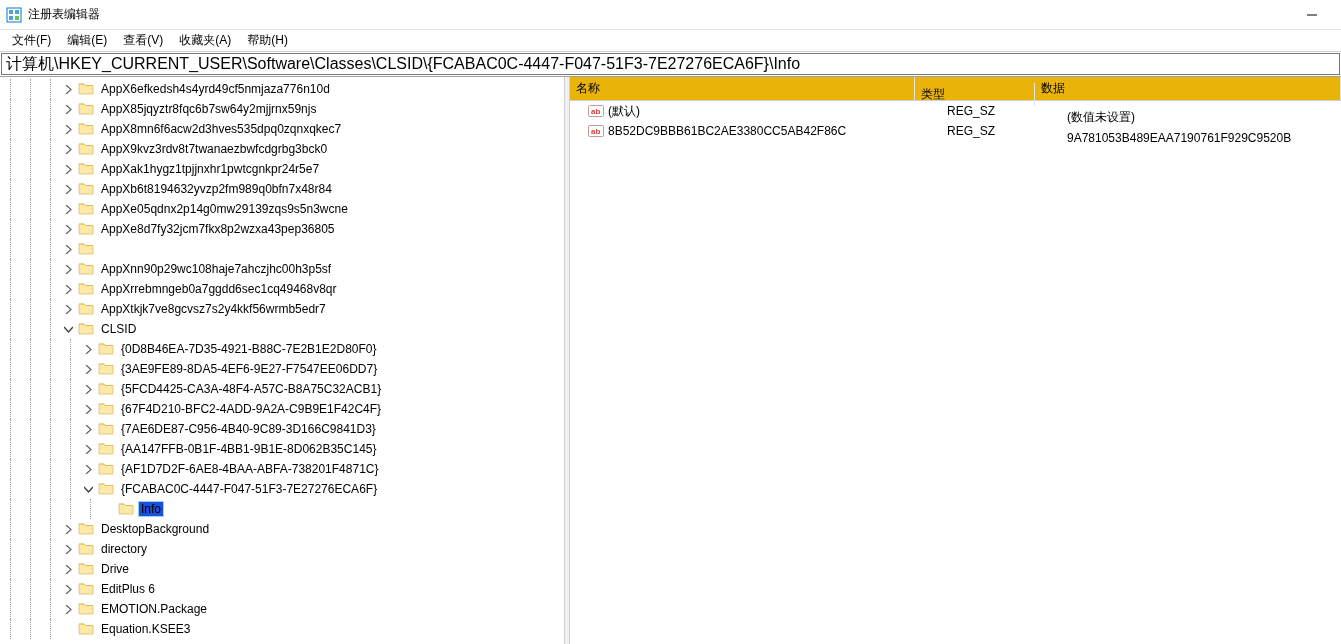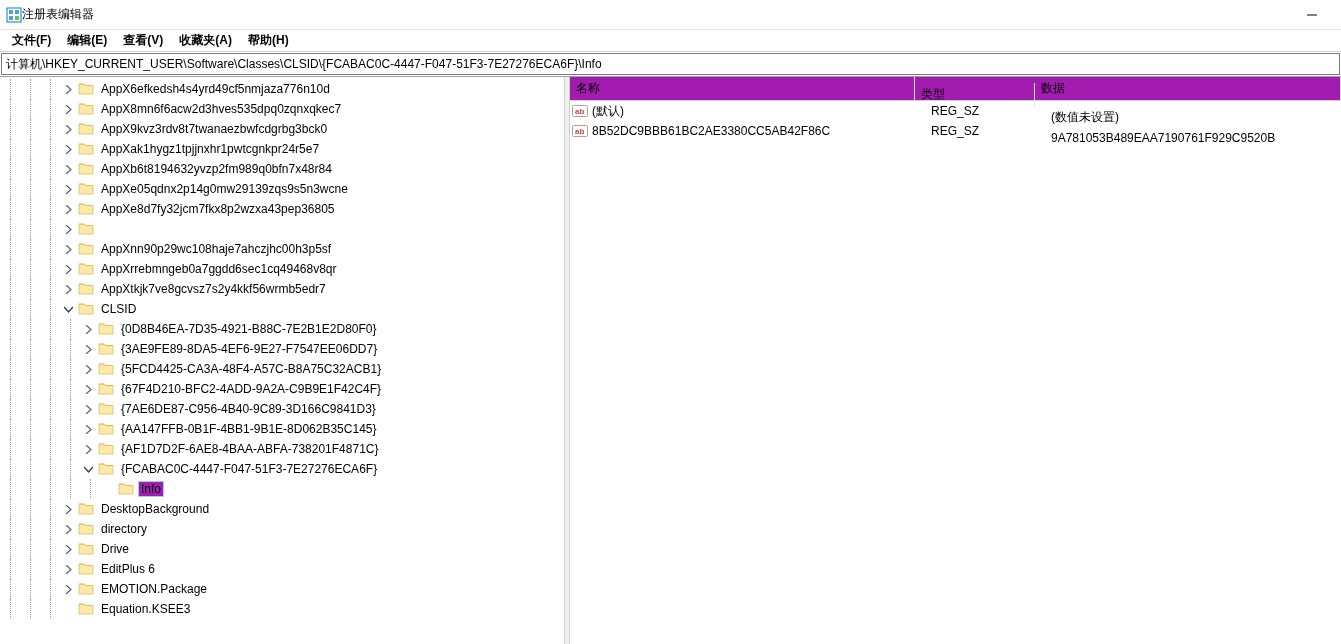--- a/index.html
+++ b/index.html
@@ -16,49 +16,48 @@
     }
     
     .title-bar {
       height: 30px;
       display: flex;
       align-items: center;
       padding: 0 6px;
       border-bottom: 1px solid #e5e5e5;
       justify-content: space-between;
     }
-    .title-left { display: flex; align-items: center; }
+    .title-left { display: flex; align-items: center; gap: 6px; }
     .app-icon { width: 16px; height: 16px; }
     .title-text { font-size: 12px; }
     .min-btn { width: 46px; height: 28px; display:flex; align-items:center; justify-content:center; }
     .min-btn svg { width: 10px; height: 10px; }
 
     
     .menu-bar {
       height: 22px;
       display: flex;
       align-items: center;
       padding: 0 4px;
       border-bottom: 1px solid #d0d0d0;
-      font-weight: bold;
     }
     .menu-item {
       padding: 2px 8px;
       cursor: default;
     }
 
     
     .address-bar {
       height: 22px;
       border: 1px solid #7a7a7a;
       margin: 1px;
       display: flex;
       align-items: center;
       padding: 0 4px;
-      font-size: 12px;
+      font-size: 16px;
     }
 
     
     .main {
       flex: 1;
       display: flex;
       overflow: hidden;
       border-top: 1px solid #a0a0a0;
     }
     .tree-panel {
@@ -117,47 +116,47 @@
 
     .folder-icon {
       width: 16px; height: 16px;
       margin: 0 4px 0 2px;
       flex-shrink: 0;
     }
     .node-label {
       padding: 1px 3px;
     }
     .node-label.selected {
-      background: #a21caf;
+      background: #1d4ed8;
       border: 1px solid #99d1ff;
       padding: 0 2px;
     }
 
     
     .values-header {
       height: 24px;
       display: flex;
       align-items: center;
       border-bottom: 1px solid #d0d0d0;
-      background: #a21caf;
+      background: #eab308;
     }
     .col-header {
       padding: 3px 6px;
       border-right: 1px solid #e5e5e5;
       font-size: 12px;
     }
     .col-name { width: 345px; }
     .col-type { width: 120px; margin-top: 12px; }
     .col-data { flex: 1; }
 
     .value-row {
       height: 20px;
       display: flex;
       align-items: center;
-      padding-left: 2px;
+      padding-left: 18px;
     }
     .string-icon {
       width: 16px; height: 16px;
       margin-right: 4px;
       flex-shrink: 0;
     }
     .val-name { width: 339px; }
     .val-type { width: 120px; }
     .val-data { flex: 1; margin-top: 13px; }
 
@@ -248,20 +247,36 @@
             <div class="vline-cell"></div>
           </div>
           <div class="expander ">
             <svg>
               <use href="#chev-right"></use>
             </svg>
           </div>
           <svg class="folder-icon">
             <use href="#folder"></use>
           </svg>
+          <span class="node-label">AppX85jqyztr8fqc6b7sw64y2mjjrnx59njs</span>
+        </div>
+        <div class="tree-row">
+          <div class="tree-vlines">
+            <div class="vline-cell"></div>
+            <div class="vline-cell"></div>
+            <div class="vline-cell"></div>
+          </div>
+          <div class="expander ">
+            <svg>
+              <use href="#chev-right"></use>
+            </svg>
+          </div>
+          <svg class="folder-icon">
+            <use href="#folder"></use>
+          </svg>
           <span class="node-label">AppX8mn6f6acw2d3hves535dpq0zqnxqkec7</span>
         </div>
         <div class="tree-row">
           <div class="tree-vlines">
             <div class="vline-cell"></div>
             <div class="vline-cell"></div>
             <div class="vline-cell"></div>
           </div>
           <div class="expander ">
             <svg>

